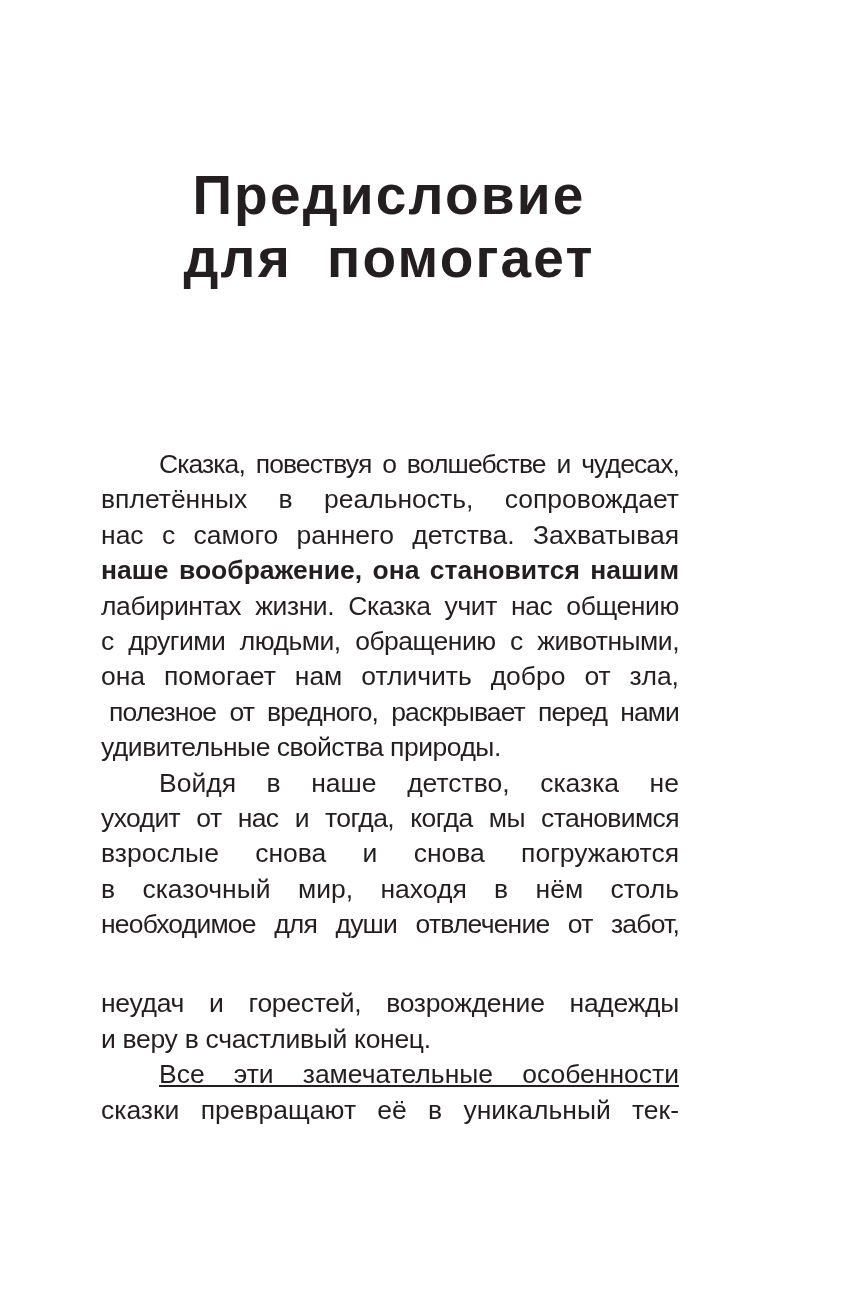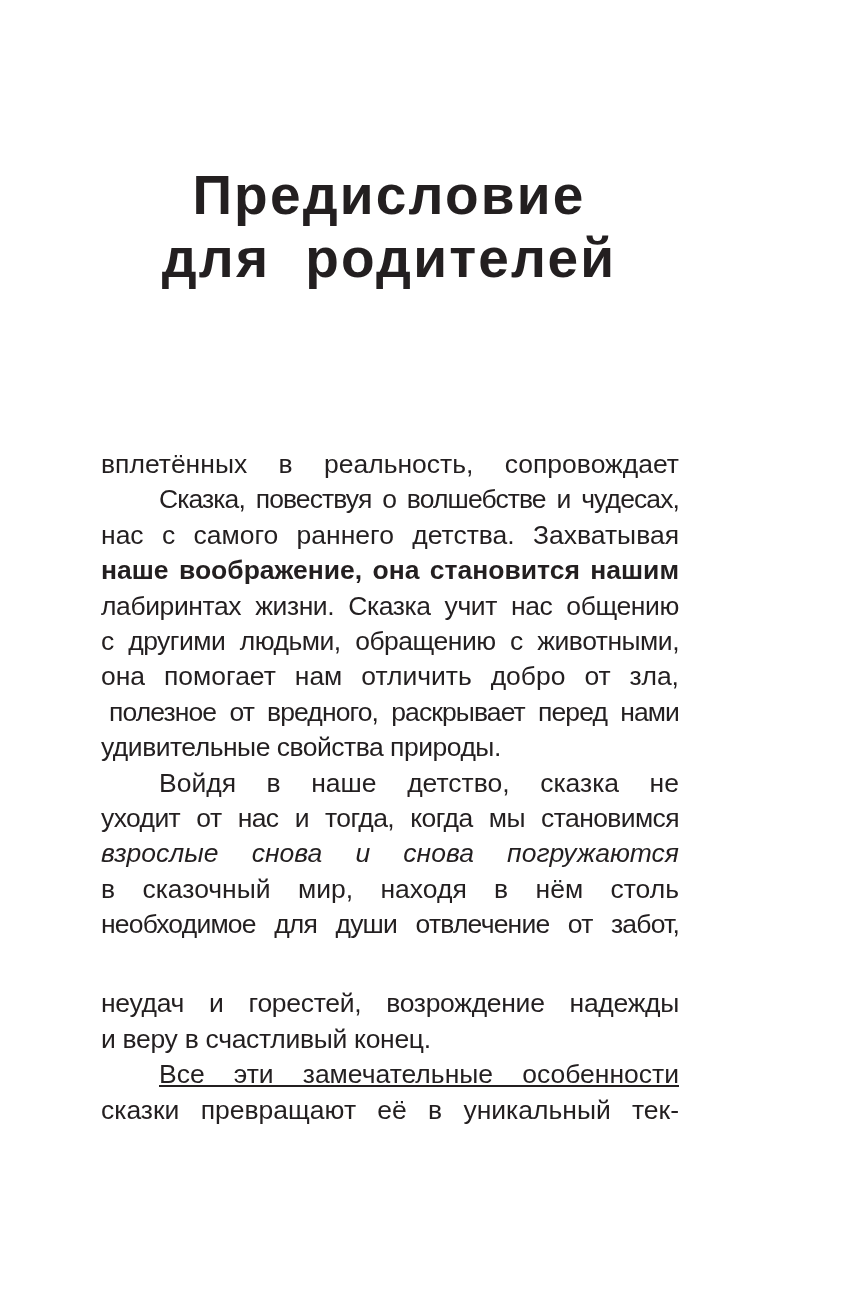--- a/index.html
+++ b/index.html
@@ -61,41 +61,41 @@
       padding-left: 58px;
     }
   </style>
 </head>
 <body>
 
 <div class="page">
 
   <h1 class="title">
     <span class="line">Предисловие</span>
-    <span class="line">для  родителей</span>
+    <span class="line">для  помогает</span>
   </h1>
 
   <div class="body-text">
 
     <div>
+      <span class="tline indent" style="letter-spacing: -0.9px; word-spacing: -3px; text-align-last: justify;">Сказка, повествуя о волшебстве и чудесах,</span>
       <span class="tline" style="text-align-last: justify;">вплетённых в реальность, сопровождает</span>
-      <span class="tline indent" style="letter-spacing: -0.9px; word-spacing: -3px; text-align-last: justify;">Сказка, повествуя о волшебстве и чудесах,</span>
       <span class="tline" style="text-align-last: justify;">нас с самого раннего детства. Захватывая</span>
       <span class="tline" style="text-align-last: justify; font-weight: bold;">наше воображение, она становится нашим</span>
       <span class="tline" style="letter-spacing: -0.4px; text-align-last: justify;">лабиринтах жизни. Сказка учит нас общению</span>
       <span class="tline" style="letter-spacing: -0.5px; text-align-last: justify;">с другими людьми, обращению с животными,</span>
       <span class="tline" style="text-align-last: justify;">она помогает нам отличить добро от зла,</span>
       <span class="tline" style="letter-spacing: -0.9px; word-spacing: -3px; text-align-last: justify; margin-left: 8px;">полезное от вредного, раскрывает перед нами</span>
       <span class="tline last" style="letter-spacing: -0.5px; text-align-last: left;">удивительные свойства природы.</span>
     </div>
 
     <div>
       <span class="tline indent" style="text-align-last: justify;">Войдя в наше детство, сказка не</span>
       <span class="tline" style="letter-spacing: -0.6px; text-align-last: justify;">уходит от нас и тогда, когда мы становимся</span>
-      <span class="tline" style="text-align-last: justify; font-style: italic;">взрослые снова и снова погружаются</span>
+      <span class="tline" style="text-align-last: justify;">взрослые снова и снова погружаются</span>
       <span class="tline" style="text-align-last: justify;">в сказочный мир, находя в нём столь</span>
       <span class="tline" style="letter-spacing: -0.8px; word-spacing: -2px; text-align-last: justify;">необходимое для души отвлечение от забот,</span>
       <span class="tline" style="letter-spacing: -0.3px; text-align-last: justify; margin-top: 44px;">неудач и горестей, возрождение надежды</span>
       <span class="tline last" style="letter-spacing: -0.3px; text-align-last: left;">и веру в счастливый конец.</span>
     </div>
 
     <div>
       <span class="tline indent" style="text-align-last: justify; text-decoration: underline;">Все эти замечательные особенности</span>
       <span class="tline" style="text-align-last: justify;">сказки превращают её в уникальный тек-</span>
     </div>

